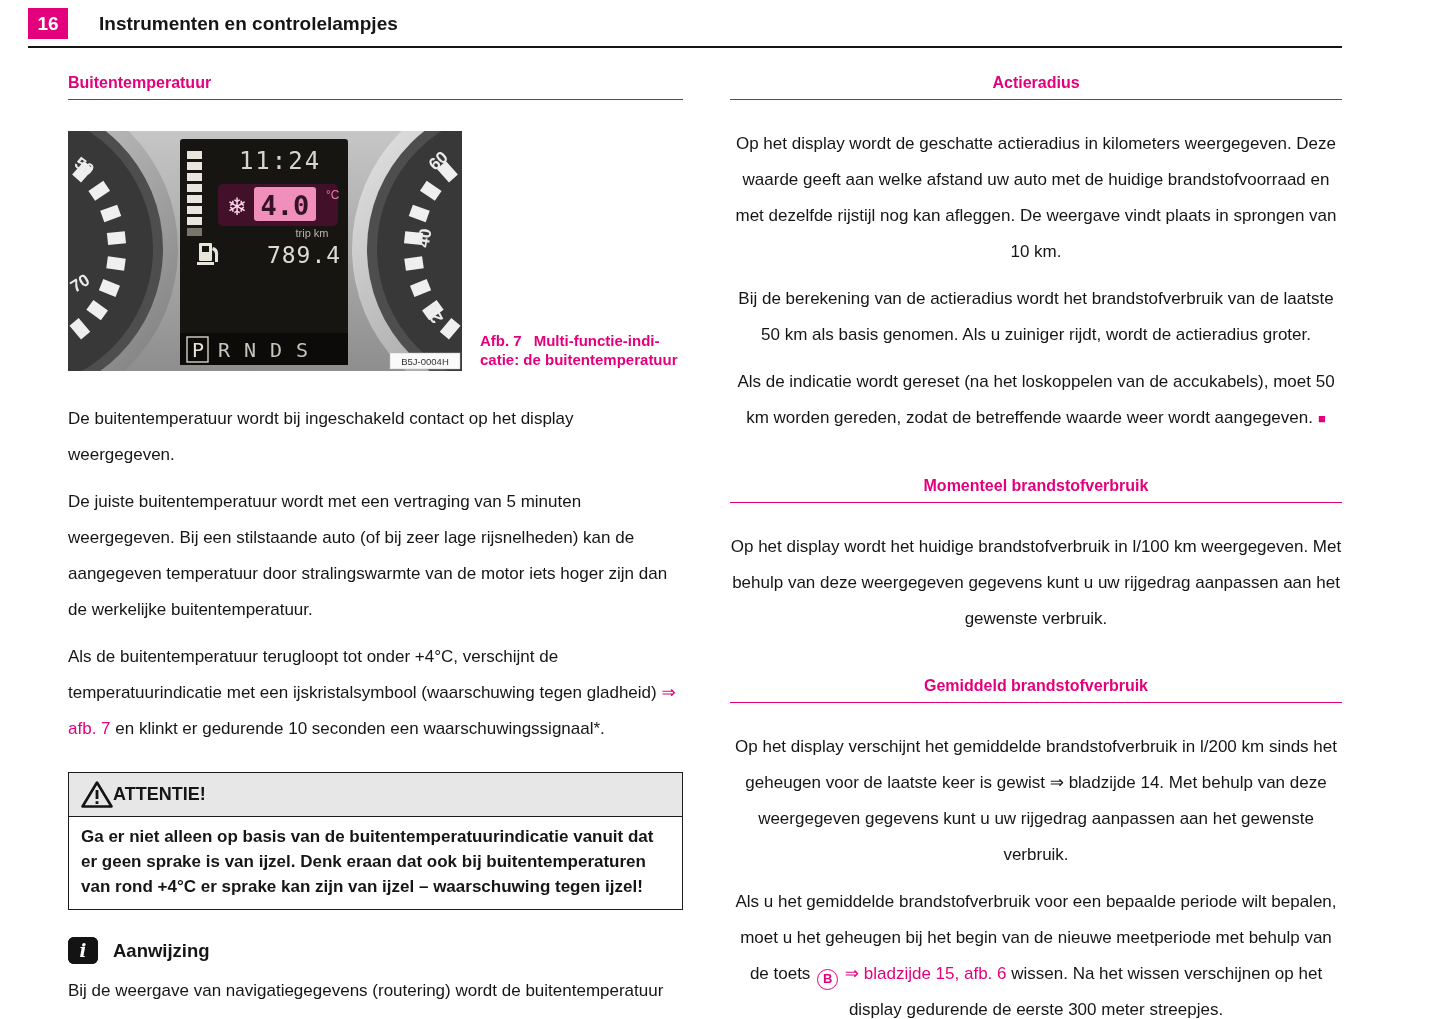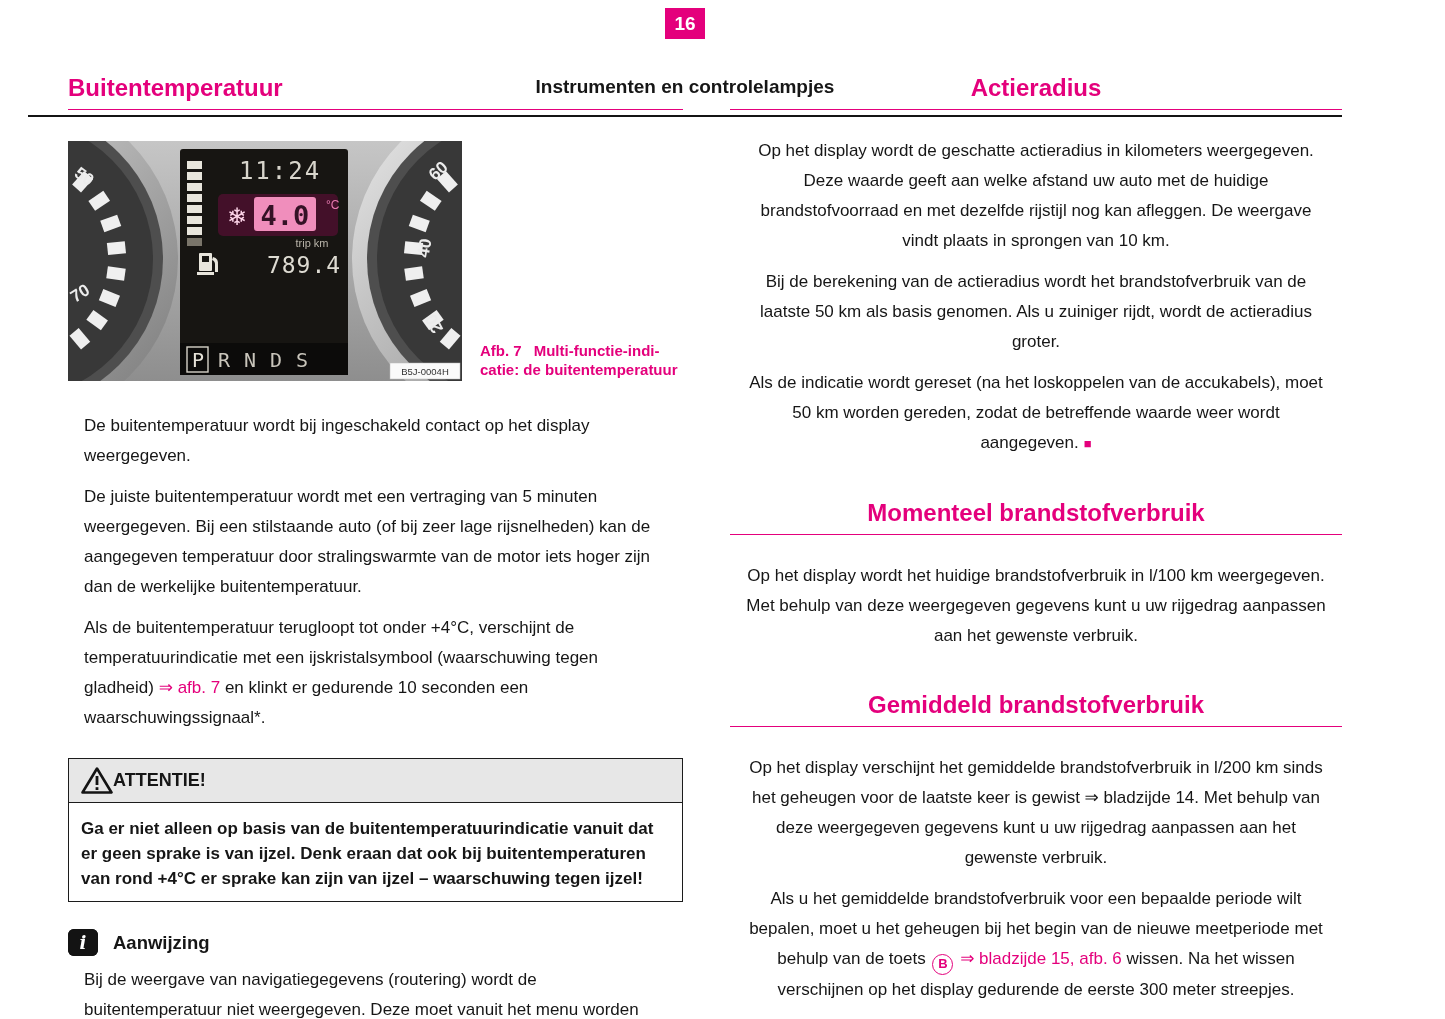--- a/index.html
+++ b/index.html
@@ -6,40 +6,40 @@
   html,body { margin:0; padding:0; background:#fff; }
   .page {
     position:relative; width:1445px; height:1019px; background:#fff;
     font-family:"Liberation Sans", sans-serif; color:var(--ink); overflow:hidden;
   }
 
   
   .page-header{
     position:absolute; left:28px; top:8px; width:1314px;
     display:flex; align-items:center; gap:27px;
-    padding-bottom:7px; border-bottom:2px solid #141414;flex-direction:column;
+    padding-bottom:7px; border-bottom:2px solid #141414;
   }
   .page-num{
     width:40px; height:31px; background:var(--accent); color:#fff;
     font-size:19px; font-weight:700; display:flex; align-items:center; justify-content:center;
   }
-  .chapter-title{ margin:10px; font-size:19px; font-weight:700; }
+  .chapter-title{ margin:4px; font-size:19px; font-weight:700; }
 
   
   .columns{ position:absolute; left:68px; top:74px; width:1274px; display:flex; gap:47px; }
   .col{ width:615px; }
   .col.right{ width:612px;text-align:center; }
 
   .sec-title{
-    margin:0; color:var(--accent); font-size:24px; font-weight:700;
+    margin:0; color:var(--accent); font-size:16px; font-weight:700;
     padding-bottom:7px; border-bottom:1.5px solid var(--accent);
   }
   .sec-title.gap{ margin-top:40px; }
 
-  .body-p{ margin:11px 16px 0; font-size:17px; line-height:30px; }
+  .body-p{ margin:11px 0 0; font-size:17px; line-height:36px; }
   .body-p.first{ margin-top:26px; }
   .body-p.after-fig{ margin-top:30px; }
 
   .xref{ color:var(--accent); text-decoration:none; cursor:pointer; }
   .endmark{ color:var(--accent); font-size:13px; margin-left:5px; }
 
   .badge-b{
     display:inline-flex; width:19px; height:19px; border:1.7px solid var(--accent);
     border-radius:50%; color:var(--accent); font-weight:700; font-size:13px;
     align-items:center; justify-content:center; vertical-align:-4px; margin:0 2px;
@@ -57,21 +57,21 @@
   .lcd-mono{ font-family:"DejaVu Sans Mono",monospace; }
   .pink-glow{ fill:var(--accent); opacity:.22; }
 
   
   .warning-box{ margin-top:25px; border:1.5px solid #1c1c1c; }
   .warning-head{
     background:#e7e7e7; display:flex; align-items:center; 
     padding:7px 12px; border-bottom:1px solid #1c1c1c;
   }
   .warning-title{ font-size:18px; font-weight:700; }
-  .warning-body{ margin:0; padding:13px 12px 10px; font-weight:700; font-size:17px; line-height:25px; }
+  .warning-body{ margin:0; padding:7px 12px 10px; font-weight:700; font-size:17px; line-height:25px; }
 
   
   .note{ margin-top:27px; }
   .note-head{ display:flex; align-items:center; gap:15px; }
   .note-title{ font-size:18.5px; font-weight:700; }
   .info-icon{
     width:30px; height:27px; background:#131313; border-radius:6px; color:#fff;
     display:flex; align-items:center; justify-content:center;
     font-family:"DejaVu Serif", serif; font-style:italic; font-weight:700; font-size:18px;
     box-shadow: inset 0 0 0 1px #131313;

